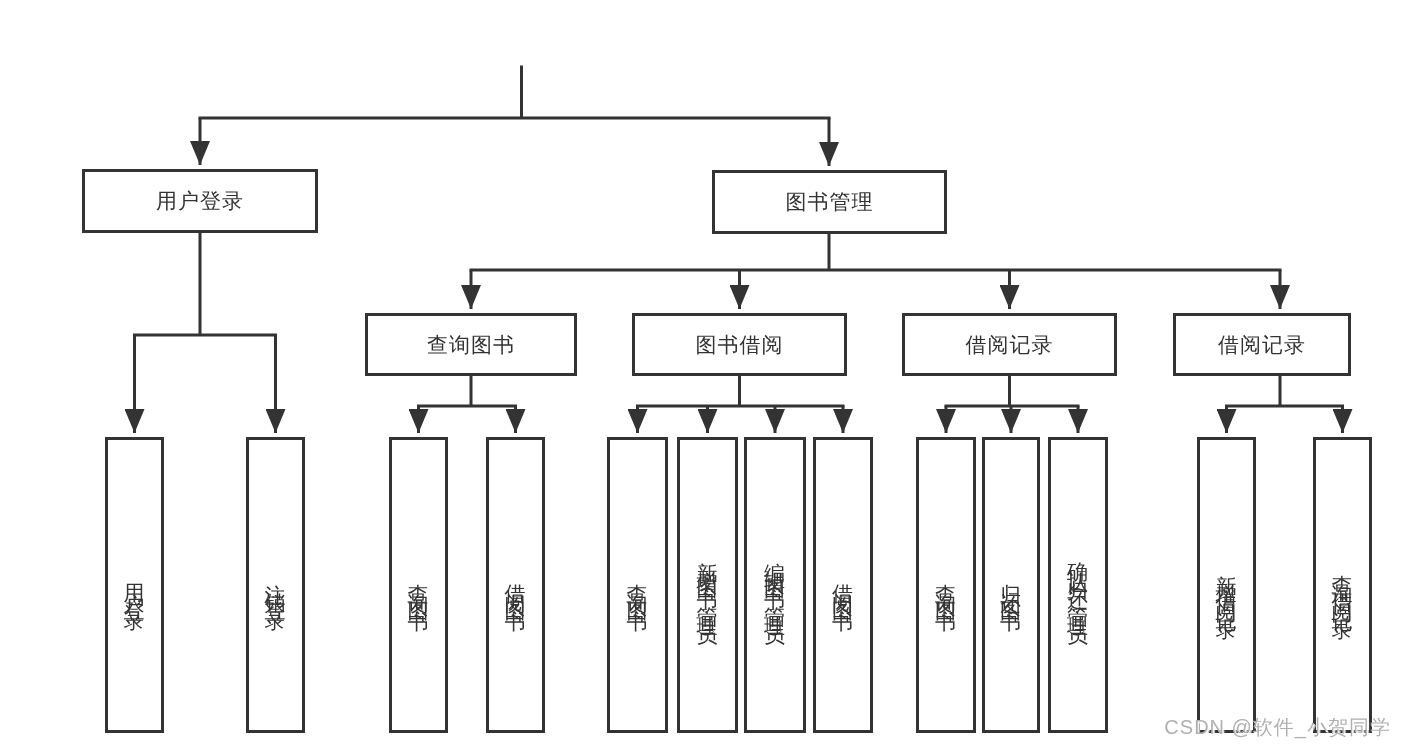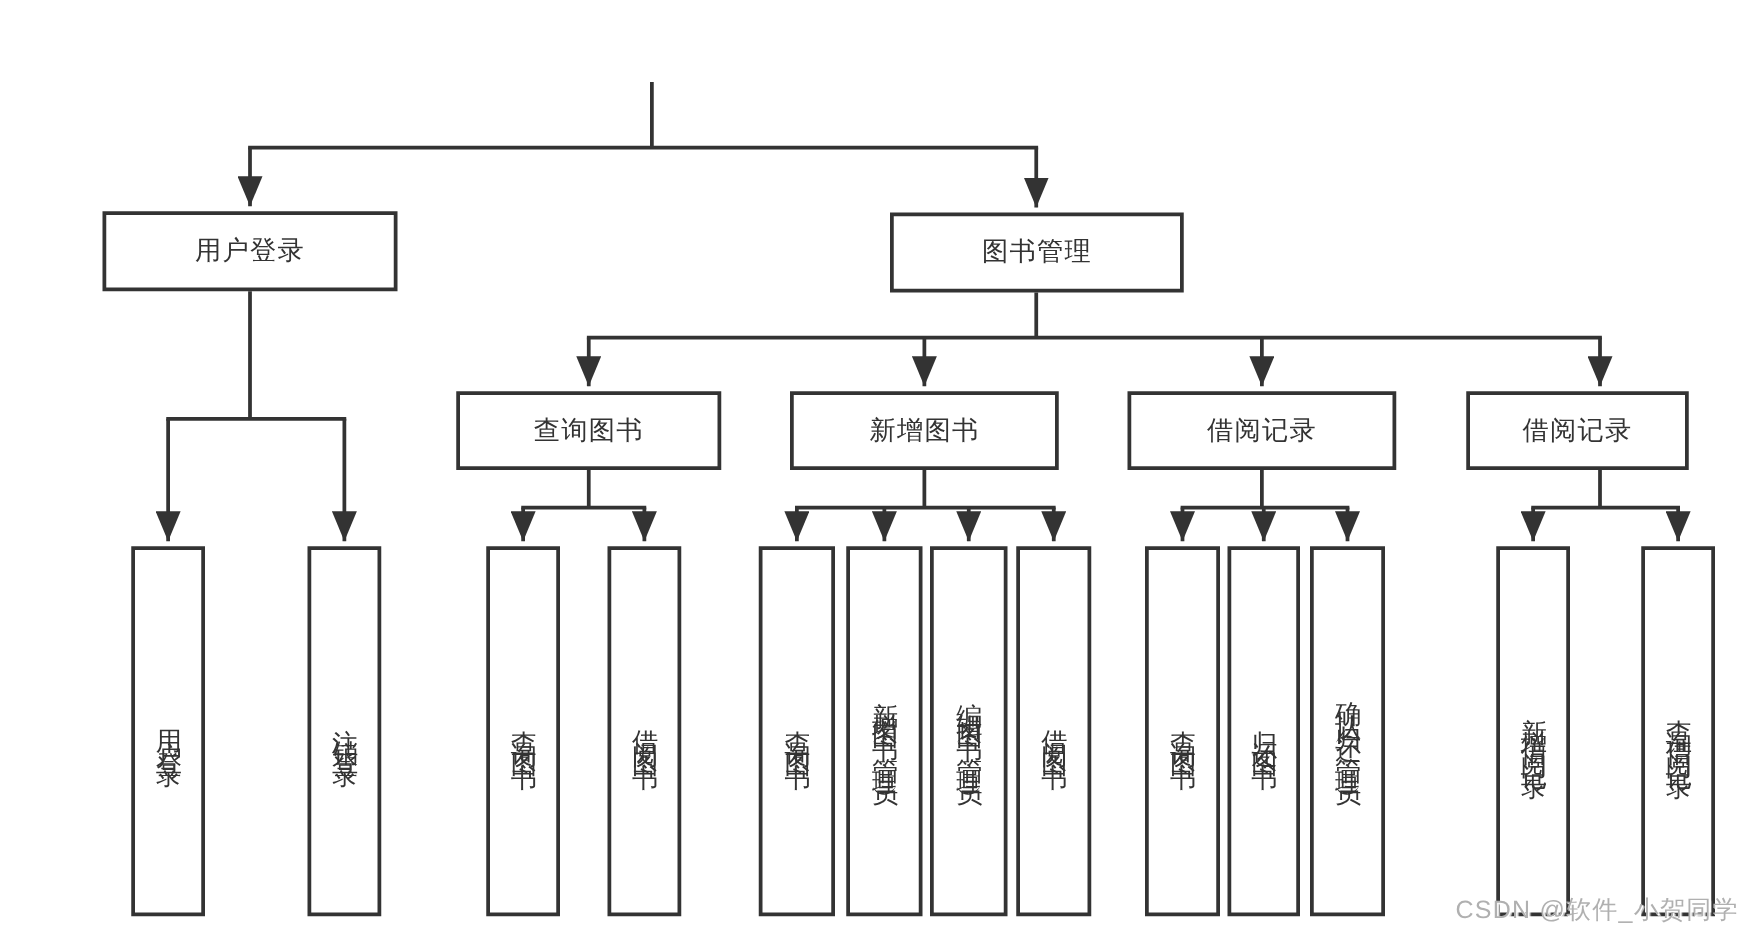--- a/index.html
+++ b/index.html
@@ -74,21 +74,21 @@
       <path d="M1226.5 406 V433" marker-end="url(#ah)"></path>
       <path d="M1342.5 406 V433" marker-end="url(#ah)"></path>
     </g>
   </svg>
 
 
   <div class="box h" style="left:82px;top:169px;width:236px;height:64px">用户登录</div>
   <div class="box h" style="left:712px;top:170px;width:235px;height:64px">图书管理</div>
 
   <div class="box h" style="left:365px;top:313px;width:212px;height:63px">查询图书</div>
-  <div class="box h" style="left:632px;top:313px;width:215px;height:63px">新增图书</div>
+  <div class="box h" style="left:632px;top:313px;width:215px;height:63px">图书借阅</div>
   <div class="box h" style="left:902px;top:313px;width:215px;height:63px">借阅记录</div>
   <div class="box h" style="left:1173px;top:313px;width:178px;height:63px">借阅记录</div>
 
   <div class="box v" style="left:105px;top:437px;width:59px;height:296px">用户登录</div>
   <div class="box v" style="left:246px;top:437px;width:59px;height:296px">注销登录</div>
 
   <div class="box v" style="left:389px;top:437px;width:59px;height:296px">查询图书</div>
   <div class="box v" style="left:486px;top:437px;width:59px;height:296px">借阅图书</div>
 
   <div class="box v" style="left:607px;top:437px;width:61px;height:296px">查询图书</div>

